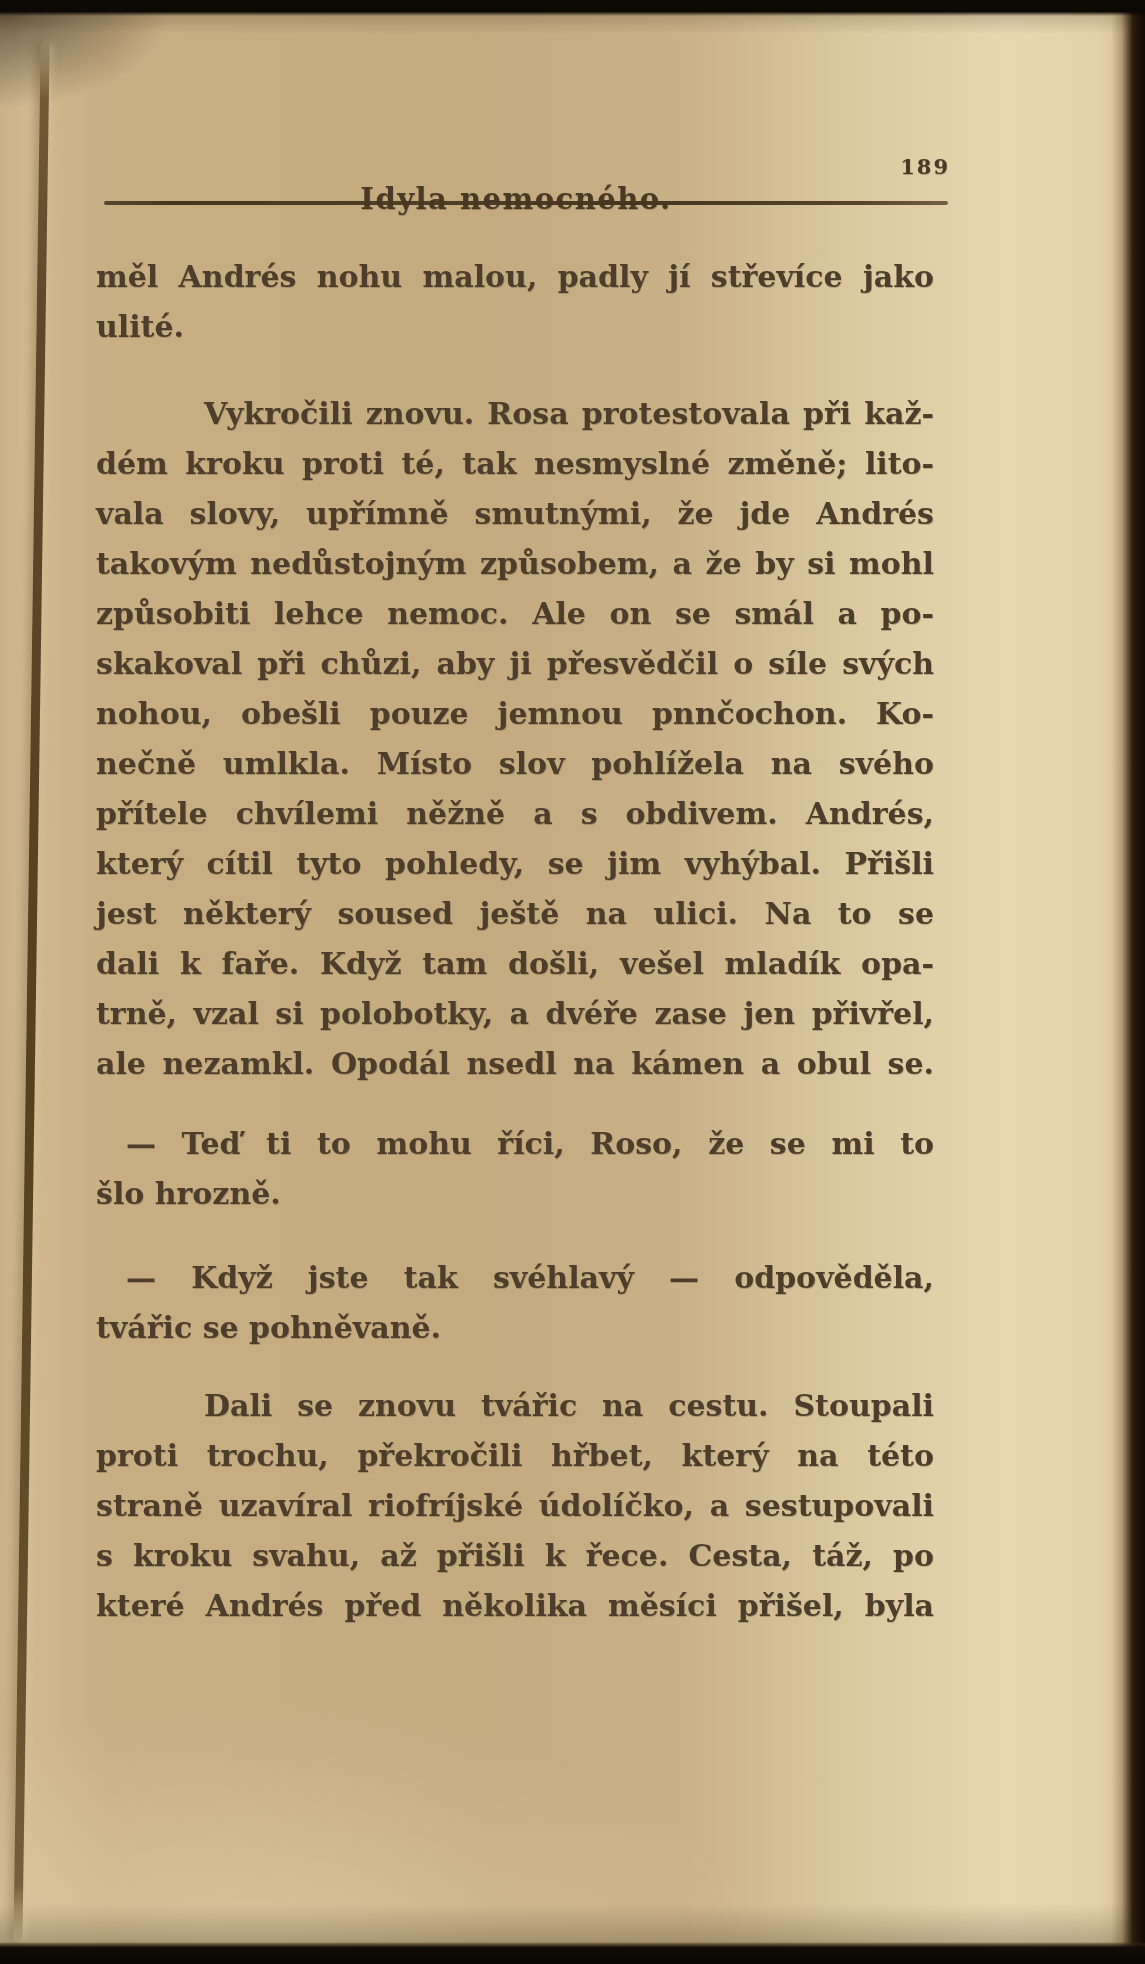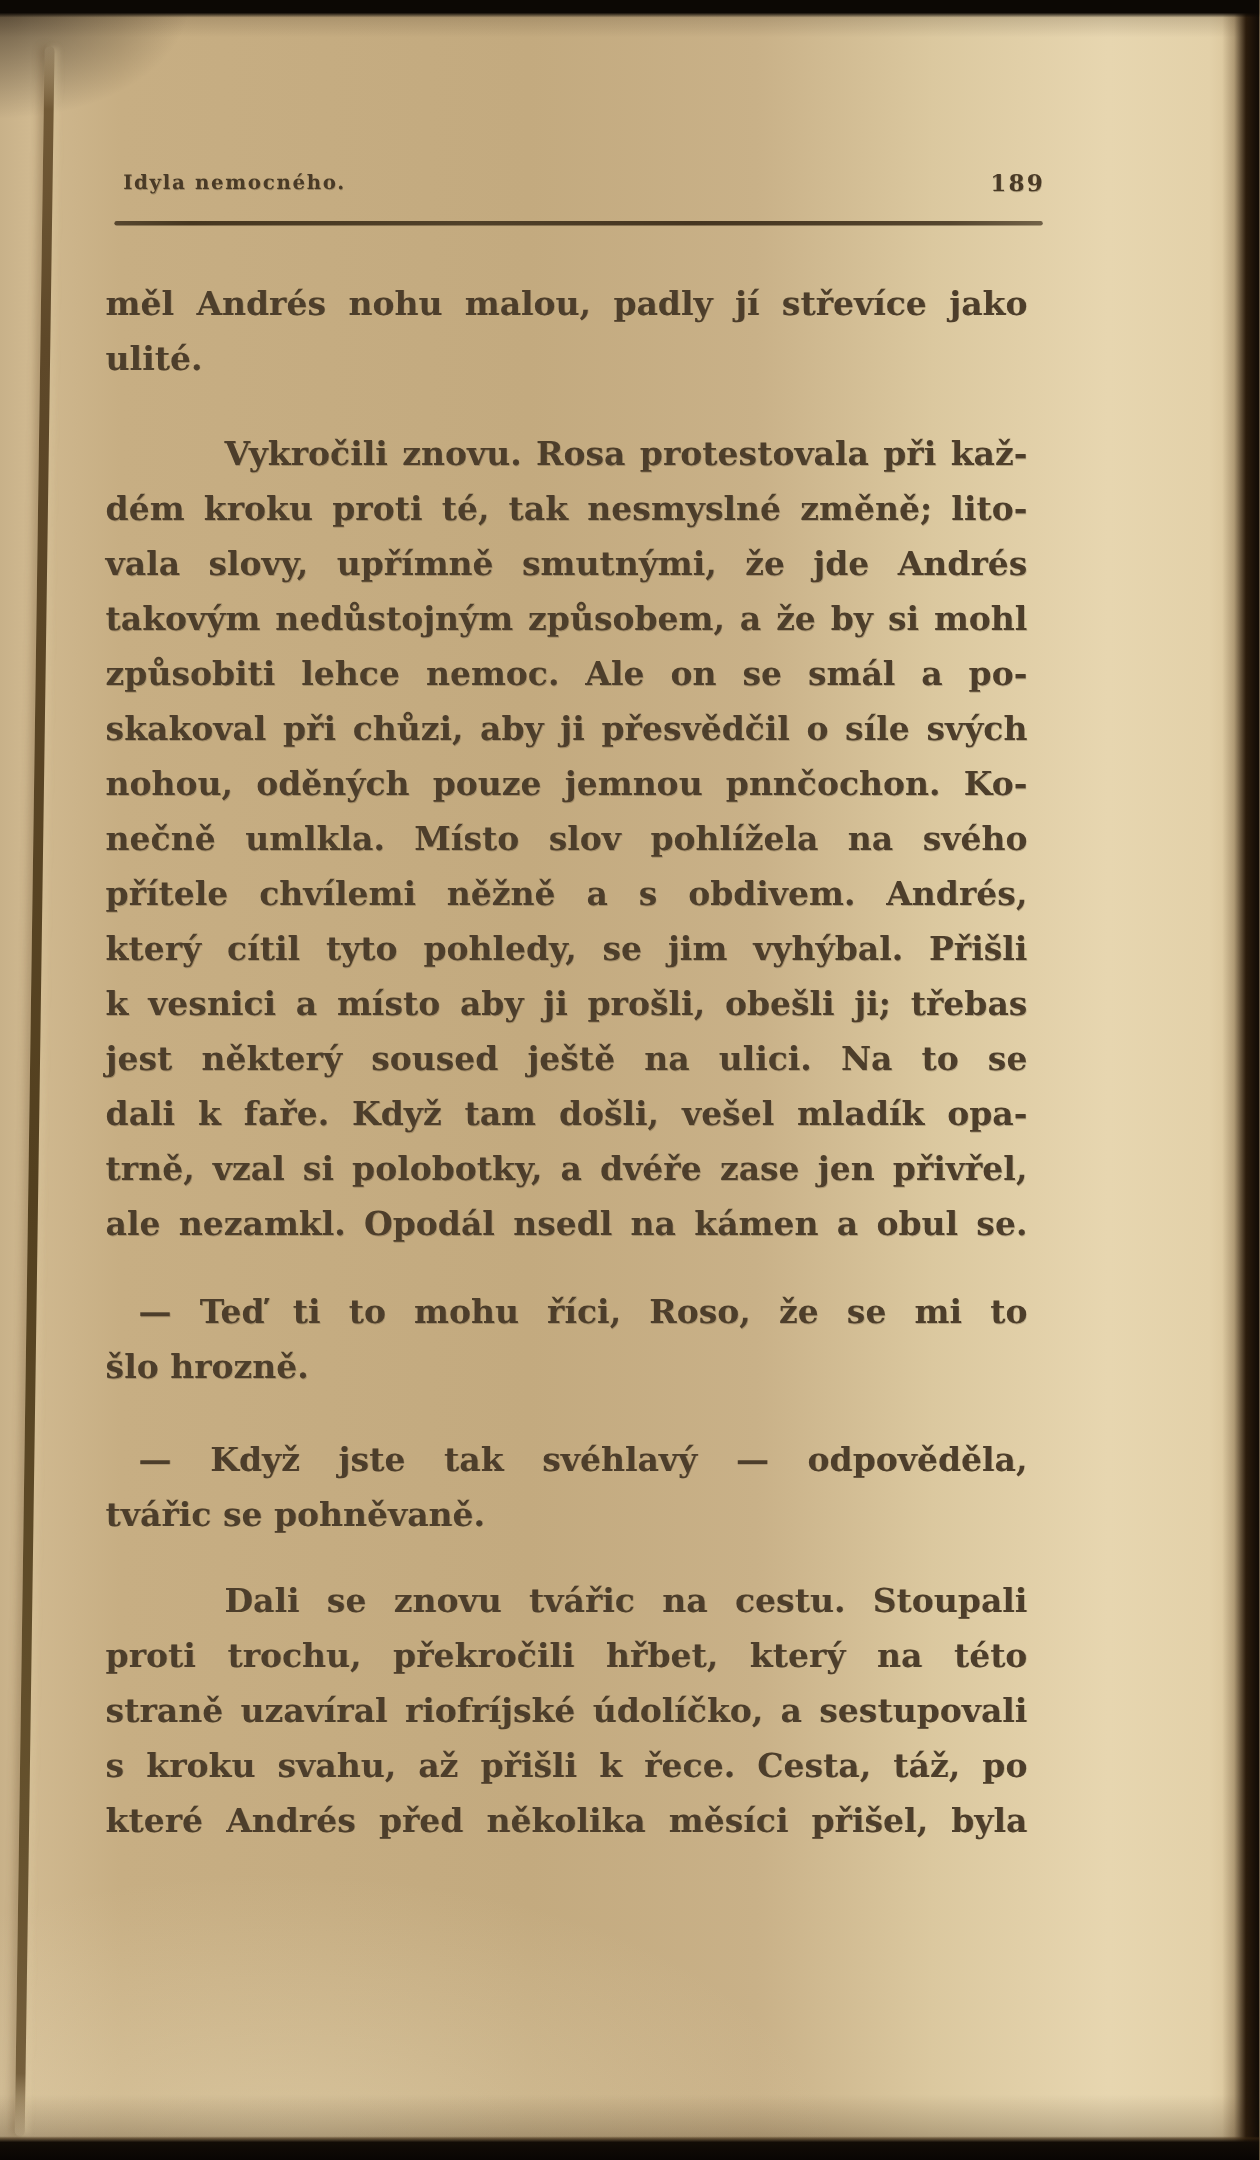--- a/index.html
+++ b/index.html
@@ -57,27 +57,28 @@
   
   .running-head {
     position: absolute;
     left: 112px; top: 148px;
     width: 838px; height: 38px;
     color: #493a26;
     z-index: 3;
   }
   .head-title {
     display: block;
-    text-align: left;
-    font-size: 18px;
+    text-align: center;
+    font-size: 29px;
     font-weight: 700;
     letter-spacing: 1.5px;
     line-height: 38px;
     padding-right: 30px;
     text-shadow: 0.5px 0.5px 0 rgba(60,45,25,0.3);
+    margin-top: 32px;
   }
   .head-page {
     position: absolute;
     right: 0; top: 0;
     font-size: 21px;
     font-weight: 700;
     line-height: 38px;
     letter-spacing: 2px;
     text-shadow: 0.5px 0.5px 0 rgba(60,45,25,0.3);
   }
@@ -141,25 +142,24 @@
         <div class="line j">měl Andrés nohu malou, padly jí střevíce jako</div>
         <div class="line l">ulité.</div>
       </div>
       <div class="para para-indented">
         <div class="line j">Vykročili znovu. Rosa protestovala při kaž-</div>
         <div class="line j">dém kroku proti té, tak nesmyslné změně; lito-</div>
         <div class="line j">vala slovy, upřímně smutnými, že jde Andrés</div>
         <div class="line j">takovým nedůstojným způsobem, a že by si mohl</div>
         <div class="line j">způsobiti lehce nemoc. Ale on se smál a po-</div>
         <div class="line j">skakoval při chůzi, aby ji přesvědčil o síle svých</div>
-        <div class="line j">nohou, oděných pouze jemnou pnnčochon. Ko-</div>
+        <div class="line j">nohou, obešli pouze jemnou pnnčochon. Ko-</div>
         <div class="line j">nečně umlkla. Místo slov pohlížela na svého</div>
         <div class="line j">přítele chvílemi něžně a s obdivem. Andrés,</div>
         <div class="line j">který cítil tyto pohledy, se jim vyhýbal. Přišli</div>
-        <div class="line j">k vesnici a místo aby ji prošli, obešli ji; třebas</div>
         <div class="line j">jest některý soused ještě na ulici. Na to se</div>
         <div class="line j">dali k faře. Když tam došli, vešel mladík opa-</div>
         <div class="line j">trně, vzal si polobotky, a dvéře zase jen přivřel,</div>
         <div class="line j">ale nezamkl. Opodál nsedl na kámen a obul se.</div>
       </div>
       <div class="para para-dash">
         <div class="line j">— Teď ti to mohu říci, Roso, že se mi to</div>
         <div class="line l">šlo hrozně.</div>
       </div>
       <div class="para para-dash">

